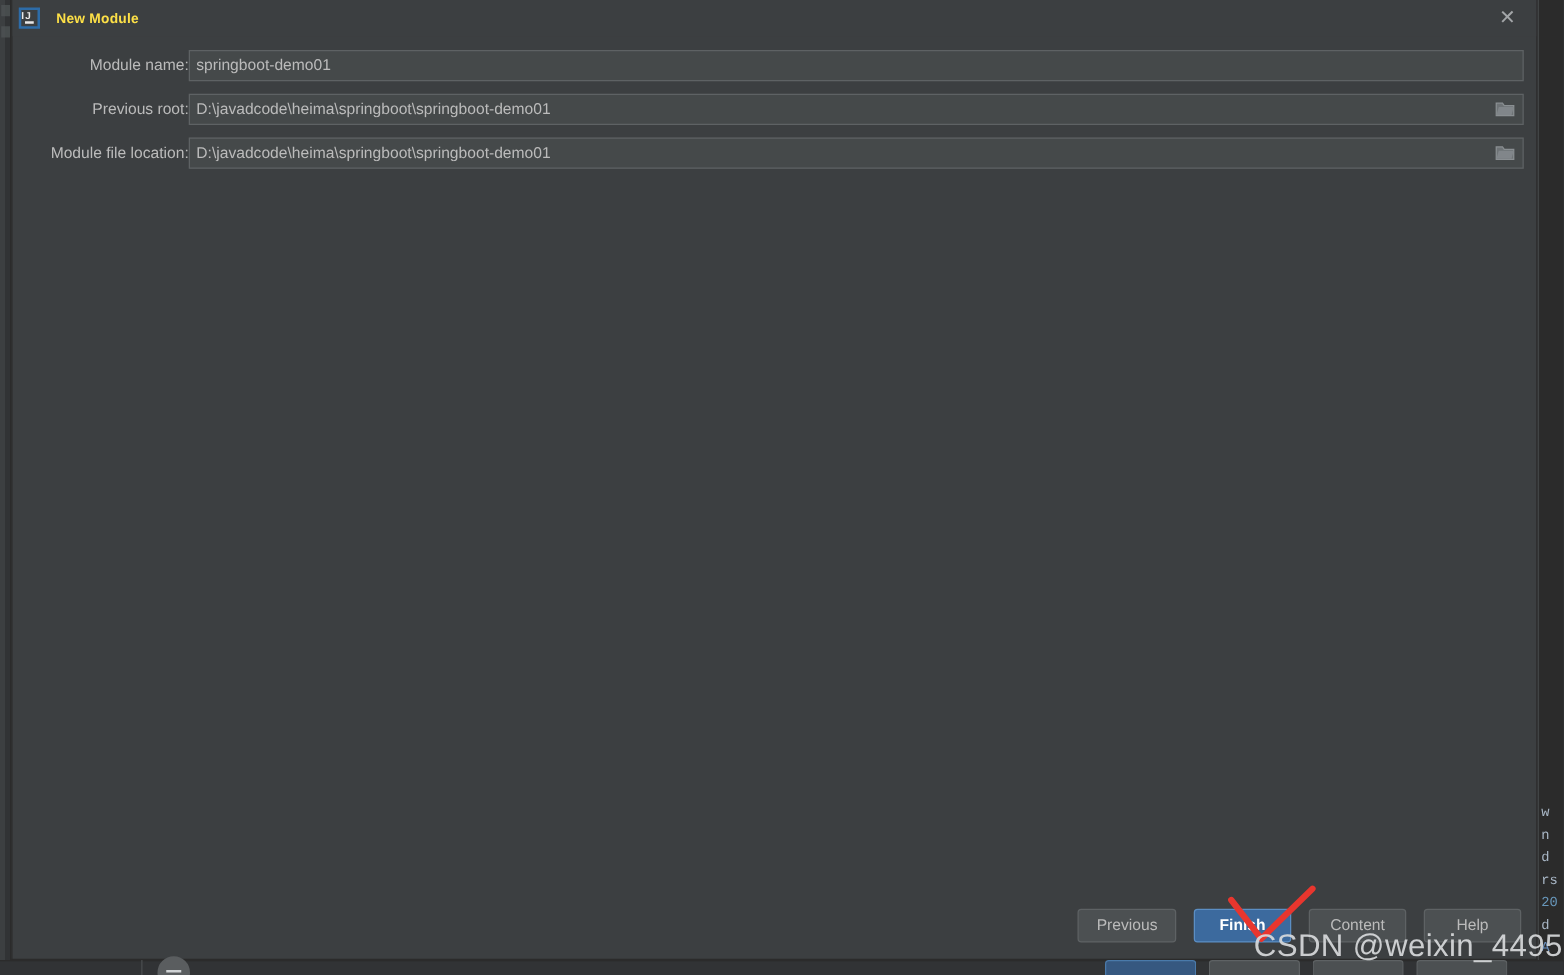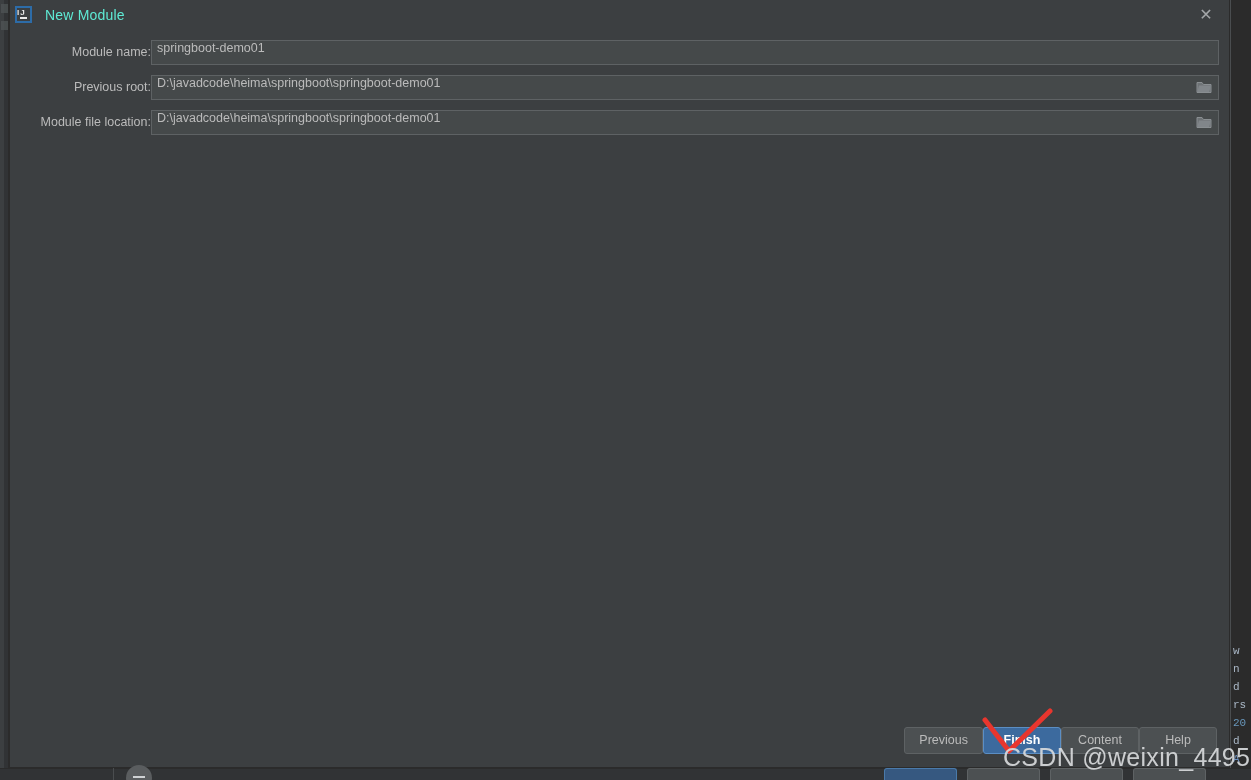--- a/index.html
+++ b/index.html
@@ -148,23 +148,24 @@
   }
   .ij-icon .ij-bar {
     position: absolute;
     left: 3px; bottom: 2px;
     width: 7px; height: 2px;
     background: #e8e8e8;
   }
 
   .title-text {
     margin-left: 13px;
-    font-size: 14px;
-    color: #5eead4;
+    font-size: 11px;
+    color: #fde047;
     letter-spacing: .2px;
+    font-weight: bold;
   }
 
   .close-btn {
     position: absolute;
     right: 0; top: 0;
     width: 46px; height: 29px;
     display: flex;
     align-items: center;
     justify-content: center;
     color: #a3a6a8;
@@ -195,20 +196,21 @@
     width: 130px;
   }
 
   .field {
     position: relative;
     flex: 1;
     height: 25px;
     background: #45494a;
     border: 1px solid #5e6264;
     display: flex;
+    align-items: center;
     padding: 0 5px;
   }
   .field-value {
     font-size: 12.5px;
     color: #bbbbbb;
     white-space: nowrap;
     overflow: hidden;
   }
   .browse-icon {
     position: absolute;
@@ -228,20 +230,21 @@
   
   .footer {
     position: absolute;
     left: 0; bottom: 0;
     width: 100%;
     height: 54px;
     display: flex;
     align-items: center;
     justify-content: flex-end;
     padding-right: 12px;
+    gap: 14px;
   }
   .btn {
     height: 27px;
     min-width: 78px;
     padding: 0 14px;
     background: #4c5052;
     border: 1px solid #5e6264;
     border-radius: 3px;
     color: #bbbbbb;
     font-family: "Liberation Sans", sans-serif;

